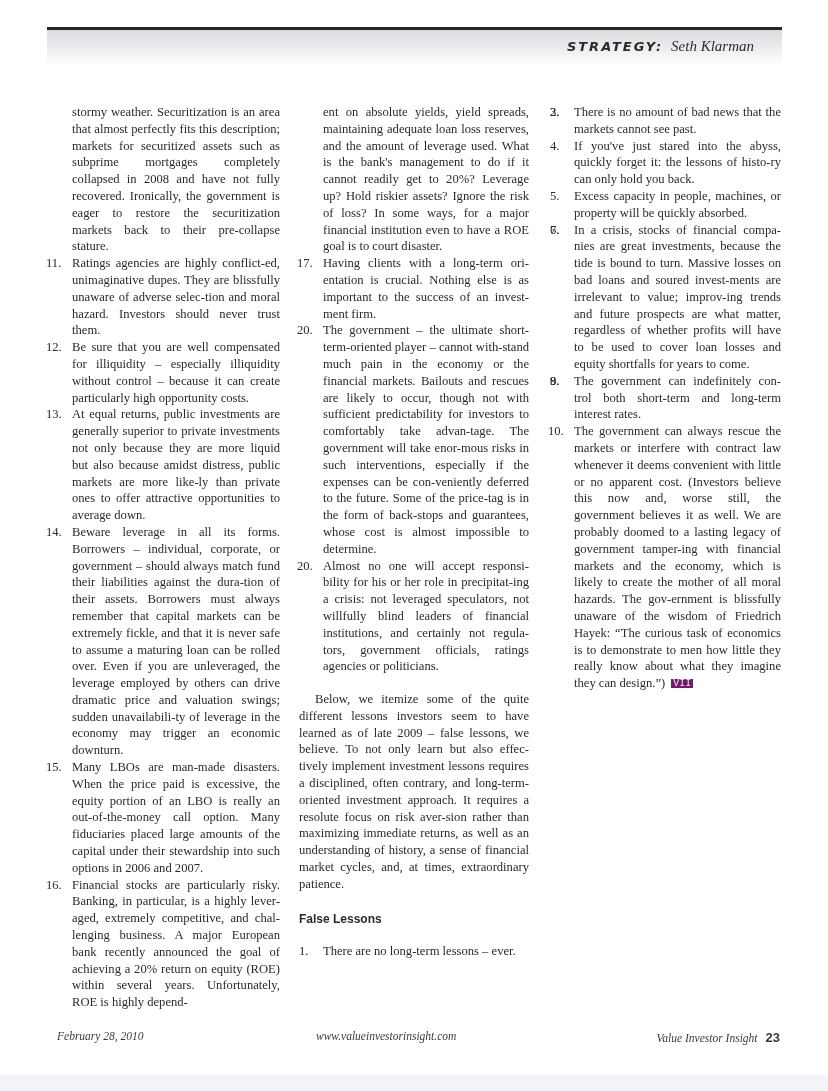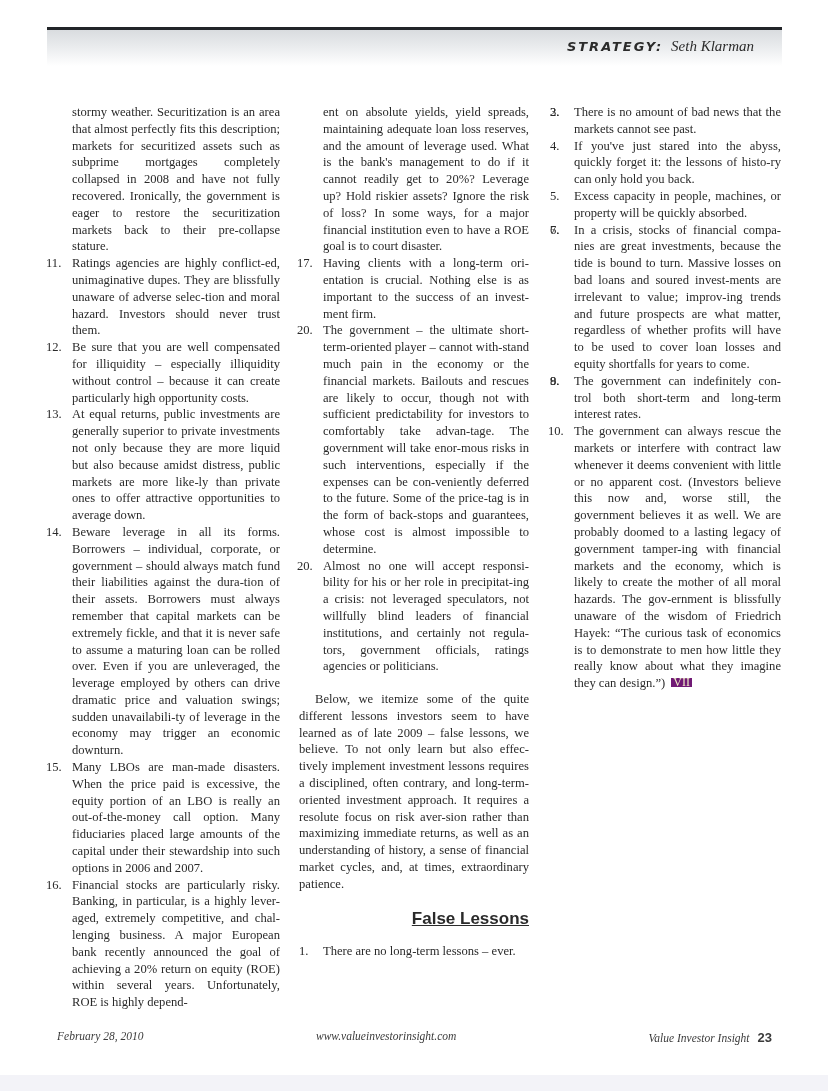--- a/index.html
+++ b/index.html
@@ -35,37 +35,37 @@
   .para { margin:0; }
   .para.cont { padding-left:24px;font-family:Liberation Serif, serif; }
   .para.indent { text-indent:16px; }
 
   .item { position:relative; padding-left:24px; margin:0; }
   .item .num { position:absolute; left:0; top:0; width:22px; }
   .item .num.two-digit { left:-2px; }
 
   .subhead {
     font-family:"Liberation Sans", "DejaVu Sans", sans-serif; font-weight:bold;
-    font-size:17px; margin:18px 0 16px 0; text-align:right;text-decoration:underline;
+    font-size:12px; margin:18px 0 16px 0; text-align:left;
   }
   .gap { height:16px; }
 
   .end-mark {
-    display:inline-block; background:#701a75; color:#f1f0c8; font-size:12px;
+    display:inline-block; background:#701a75; color:#f1f0c8; font-size:10px;
     line-height:9px; padding:0 2px; margin-left:6px; vertical-align:1px;
-    font-family:Liberation Serif, serif;
+    font-family:Liberation Mono, monospace;
   }
 
   .footer {
     position:absolute; top:1030px; left:48px; width:732px; height:20px;
     font-style:italic; font-size:11.5px; color:#3a3a3a;
   }
   .footer-date { position:absolute; left:9px; top:0; }
   .footer-url { position:absolute; left:268px; top:0; }
-  .footer-right { position:absolute; right:8px; top:0;text-align:right; }
+  .footer-right { position:absolute; right:0; top:0;text-align:right; }
   .footer-page {
     font-style:normal; font-weight:bold;
     font-family:"Liberation Sans", "DejaVu Sans", sans-serif; font-size:13px; margin-left:8px;
   }
   .bottom-strip {
     position:absolute; left:0; top:1075px; width:828px; height:16px; background:#f3f3f8;
   }
 </style>
 </head>
 <body>

